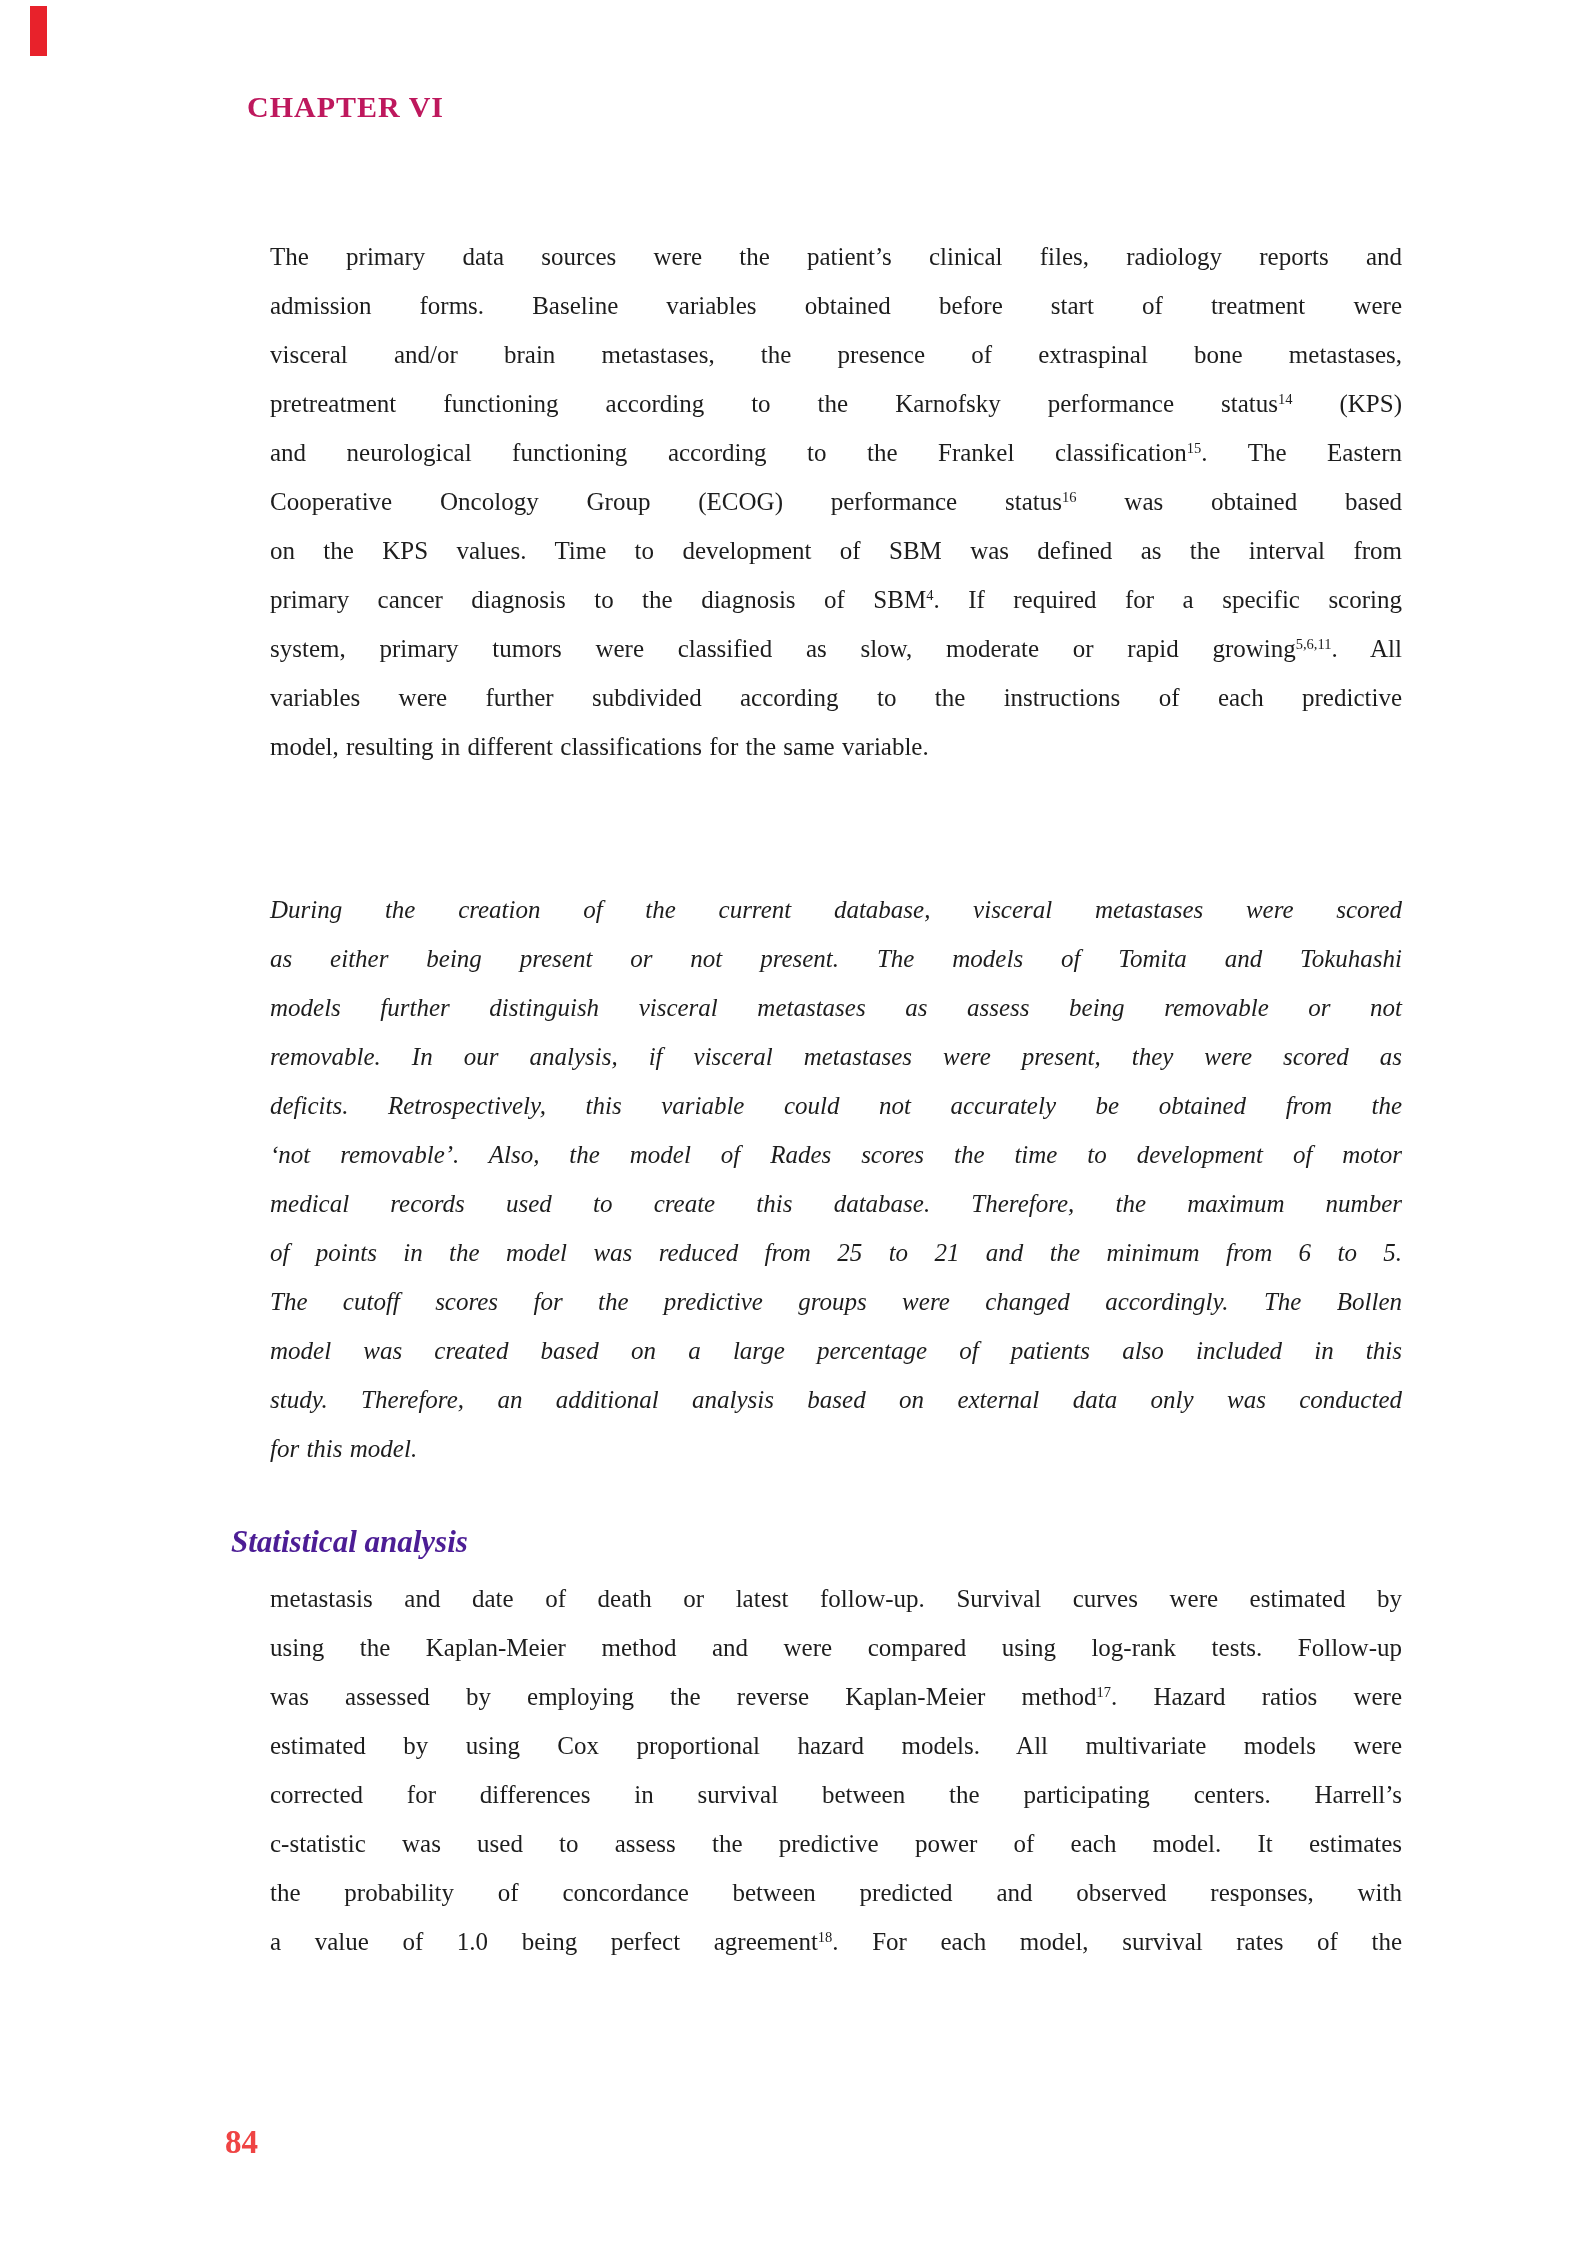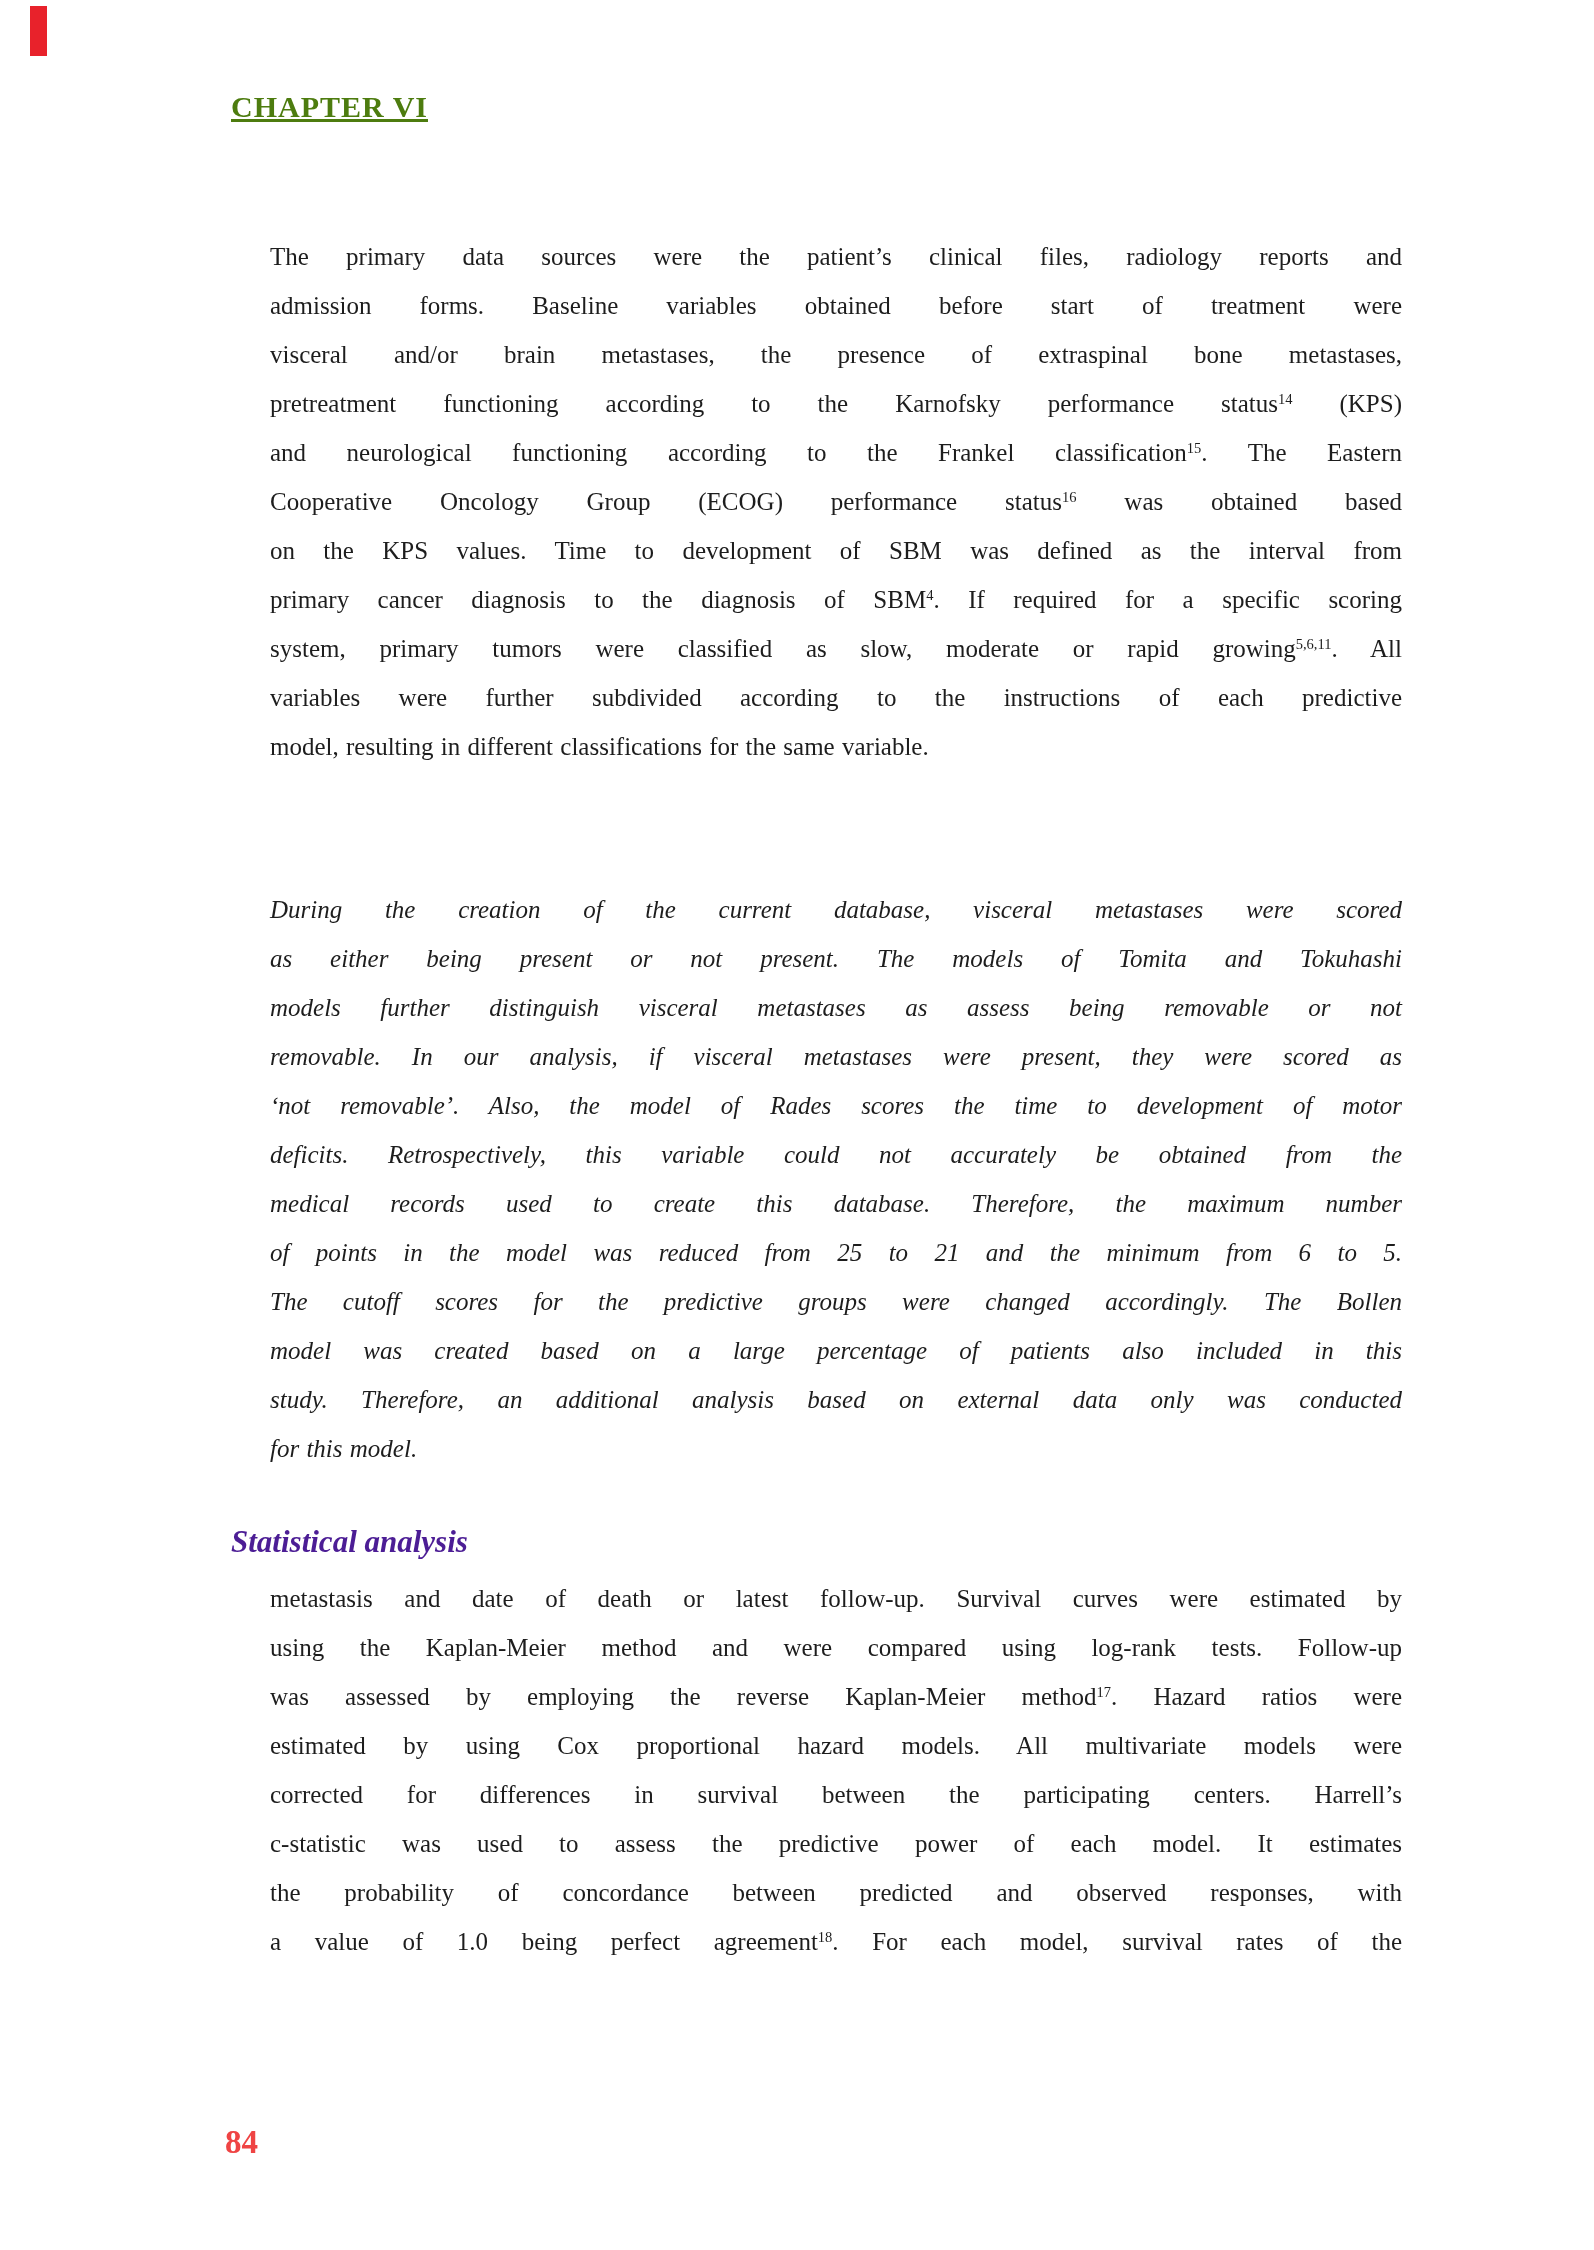--- a/index.html
+++ b/index.html
@@ -21,27 +21,26 @@
   }
   .chapter-tab {
     position: absolute;
     left: 30px;
     top: 6px;
     width: 17px;
     height: 50px;
   }
   .chapter-header {
     position: absolute;
-    left: 231px;
+    left: 247px;
     top: 90px;
     font-size: 30px;
     font-weight: 700;
     letter-spacing: 1px;
-    color: #4d7c0f;
-    text-decoration: underline;
+    color: #be185d;
   }
   .para {
     position: absolute;
     left: 231px;
     width: 1132px;
     font-size: 25px;
     line-height: 49px;
     word-spacing: 1px;
     margin-left: 39px;
   }
@@ -105,22 +104,22 @@
       <div class="line">system, primary tumors were classified as slow, moderate or rapid growing<sup>5,6,11</sup>. All</div>
       <div class="line">variables were further subdivided according to the instructions of each predictive</div>
       <div class="line">model, resulting in different classifications for the same variable.</div>
     </section>
 
   <section class="para para-2">
       <div class="line">During the creation of the current database, visceral metastases were scored</div>
       <div class="line">as either being present or not present. The models of Tomita and Tokuhashi</div>
       <div class="line">models further distinguish visceral metastases as assess being removable or not</div>
       <div class="line">removable. In our analysis, if visceral metastases were present, they were scored as</div>
+      <div class="line">deficits. Retrospectively, this variable could not accurately be obtained from the</div>
       <div class="line">‘not removable’. Also, the model of Rades scores the time to development of motor</div>
-      <div class="line">deficits. Retrospectively, this variable could not accurately be obtained from the</div>
       <div class="line">medical records used to create this database. Therefore, the maximum number</div>
       <div class="line">of points in the model was reduced from 25 to 21 and the minimum from 6 to 5.</div>
       <div class="line">The cutoff scores for the predictive groups were changed accordingly. The Bollen</div>
       <div class="line">model was created based on a large percentage of patients also included in this</div>
       <div class="line">study. Therefore, an additional analysis based on external data only was conducted</div>
       <div class="line">for this model.</div>
     </section>
 
   <h2 class="section-heading">Statistical analysis</h2>
 

